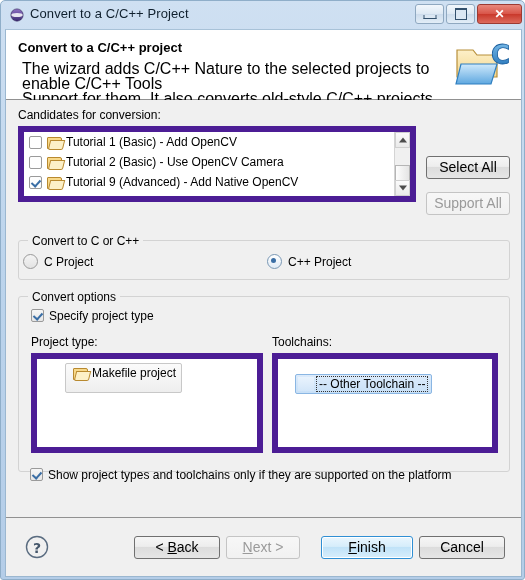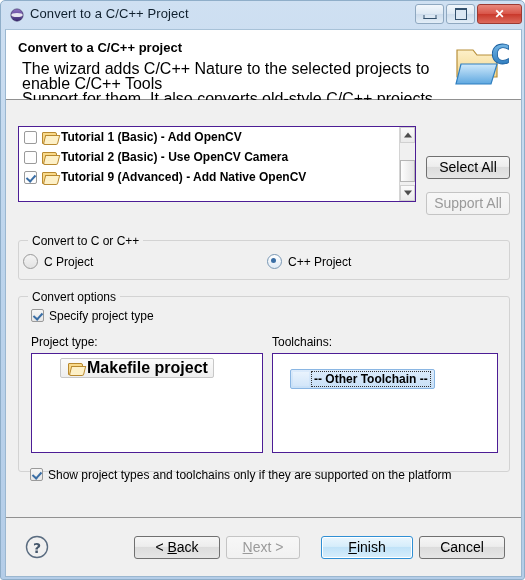--- a/index.html
+++ b/index.html
@@ -161,22 +161,21 @@
     font-size: 12px;
     color: #000;
     white-space: nowrap;
   }
 
   
   .listbox {
     position: absolute;
     box-sizing: border-box;
     background: #ffffff;
-    border: 1px solid #4c1d95;
-    font-weight: bold;
+    border: 6px solid #4c1d95;
   }
   .list-row {
     display: flex;
     align-items: center;
     height: 20px;
     padding-left: 5px;
     font-size: 12px;
     white-space: nowrap;
   }
 
@@ -343,25 +342,25 @@
     font-size: 12px;
     white-space: nowrap;
   }
   .check-wrap .cb { margin-right: 5px; }
 
   
   .item-hover {
     display: inline-flex;
     align-items: center;
     height: 18px;
-    padding: 0 5px 0 2px;
+    padding: 0 5px 10px 2px;
     background: linear-gradient(to bottom,#fbfbfb,#eeeeee);
     border: 1px solid #c8c8c8;
     border-radius: 2px;
-    font-size: 16px;
+    font-size: 12px;
     white-space: nowrap;
   }
   .item-sel {
     display: inline-flex;
     align-items: center;
     height: 18px;
     padding: 0 3px 0 2px;
     background: linear-gradient(to bottom,#dcebfb,#c8e0f7);
     border: 1px solid #8ab6e3;
     border-radius: 2px;
@@ -435,20 +434,21 @@
           </linearGradient>
         </defs>
         <path d="M2 12 h16 l4 5 h20 v22 H2 Z" fill="url(#fb)" stroke="#b88f3a" stroke-width="1.2"></path>
         <text x="36" y="26" font-family="DejaVu Sans, sans-serif" font-size="26" font-weight="bold" fill="url(#cg)" stroke="#1a5e9e" stroke-width="0.8">C</text>
         <path d="M6 26 h36 l-6 20 H1 Z" fill="url(#ff)" stroke="#2f7fc0" stroke-width="1.2"></path>
       </svg>
     </div>
 
     <div class="body">
 
+      <div class="lbl" style="left:12px; top:8px;">Candidates for conversion:</div>
 
       <div class="listbox" style="left:12px; top:26px; width:398px; height:76px;">
         <div style="position:absolute; left:0; top:0; width:381px; height:100%; overflow:hidden;">
           <div class="list-row">
             <span class="cb white"></span>
             <span class="folder">
                 <span class="back"></span>
                 <span class="front"></span>
               </span>
             <span>Tutorial 1 (Basic) - Add OpenCV</span>

